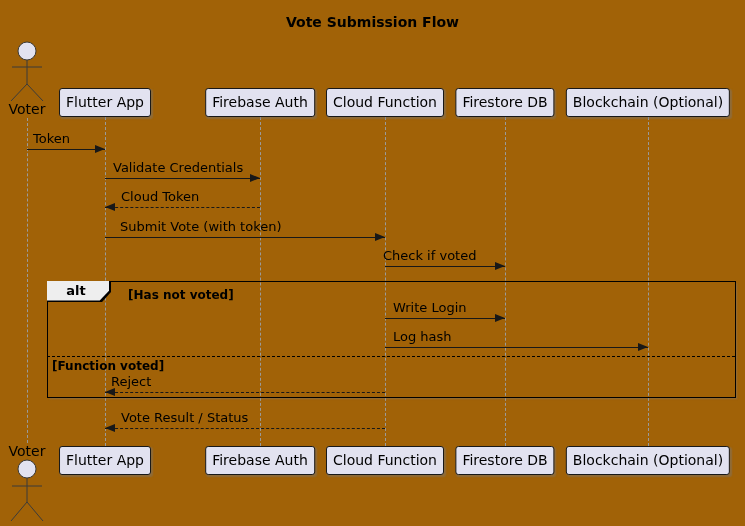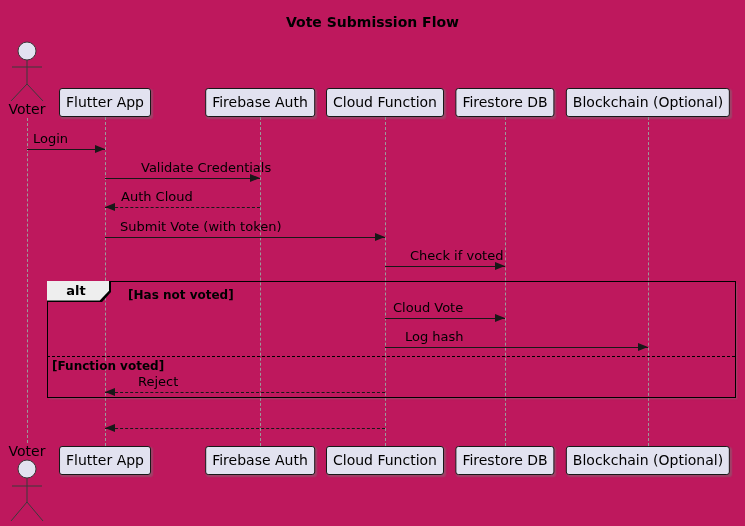--- a/index.html
+++ b/index.html
@@ -1,17 +1,17 @@
 <!DOCTYPE html>
 <html><head>
 <meta charset="utf-8">
 <style>
   html,body{margin:0;padding:0;background:#ffffff;}
   .canvas{
-    position:relative;width:745px;height:526px;background:#be185d;
+    position:relative;width:745px;height:526px;background:#a16207;
     font-family:"DejaVu Sans","Liberation Sans",sans-serif;color:#000;
     overflow:hidden;
   }
   .title{
     position:absolute;top:14px;left:0;width:745px;text-align:center;
     font-size:14px;font-weight:bold;
   }
   .pbox{
     position:absolute;transform:translateX(-50%);
     background:#E2E2F0;border:1px solid #181818;border-radius:3px;
@@ -73,62 +73,63 @@
     <line x1="20" y1="44" x2="36" y2="61" stroke="#3b3b3b" stroke-width="1"></line>
   </svg>
   <div class="actor-label" style="left:-3px;top:101px;">Voter</div>
 
   <div class="pbox" style="left:105px;top:88px;">Flutter App</div>
   <div class="pbox" style="left:260px;top:88px;">Firebase Auth</div>
   <div class="pbox" style="left:385px;top:88px;">Cloud Function</div>
   <div class="pbox" style="left:505px;top:88px;">Firestore DB</div>
   <div class="pbox" style="left:648px;top:88px;">Blockchain (Optional)</div>
 
-  <div class="msg-label" style="left:33px;top:131px;">Login</div>
+  <div class="msg-label" style="left:33px;top:131px;">Token</div>
   <div class="msg-line" style="left:27px;top:149px;width:78px;"></div>
   <span class="head right" style="left:95px;top:145px;"></span>
 
-  <div class="msg-label" style="left:113px;top:160px;margin-left:28px;">Validate Credentials</div>
+  <div class="msg-label" style="left:113px;top:160px;">Validate Credentials</div>
   <div class="msg-line" style="left:105px;top:178px;width:155px;"></div>
   <span class="head right" style="left:250px;top:174px;"></span>
 
-  <div class="msg-label" style="left:121px;top:189px;">Auth Cloud</div>
+  <div class="msg-label" style="left:121px;top:189px;">Cloud Token</div>
   <div class="msg-line dashed" style="left:105px;top:207px;width:155px;"></div>
   <span class="head left" style="left:105px;top:203px;"></span>
 
   <div class="msg-label" style="left:120px;top:219px;">Submit Vote (with token)</div>
   <div class="msg-line" style="left:105px;top:237px;width:280px;"></div>
   <span class="head right" style="left:375px;top:233px;"></span>
 
-  <div class="msg-label" style="left:410px;top:248px;">Check if voted</div>
+  <div class="msg-label" style="left:383px;top:248px;">Check if voted</div>
   <div class="msg-line" style="left:385px;top:266px;width:120px;"></div>
   <span class="head right" style="left:495px;top:262px;"></span>
 
   <div class="alt-frame">
     <div class="alt-pent-outer">
       <div class="alt-pent-inner"></div>
     </div>
     <div class="alt-op">alt</div>
     <div class="guard" style="left:80px;top:6px;">[Has not voted]</div>
     <div class="alt-divider"></div>
     <div class="guard" style="left:4px;top:77px;">[Function voted]</div>
   </div>
 
-  <div class="msg-label" style="left:393px;top:300px;">Cloud Vote</div>
+  <div class="msg-label" style="left:393px;top:300px;">Write Login</div>
   <div class="msg-line" style="left:385px;top:318px;width:120px;"></div>
   <span class="head right" style="left:495px;top:314px;"></span>
 
-  <div class="msg-label" style="left:393px;top:329px;margin-left:12px;">Log hash</div>
+  <div class="msg-label" style="left:393px;top:329px;">Log hash</div>
   <div class="msg-line" style="left:385px;top:347px;width:263px;"></div>
   <span class="head right" style="left:638px;top:343px;"></span>
 
-  <div class="msg-label" style="left:138px;top:374px;">Reject</div>
+  <div class="msg-label" style="left:111px;top:374px;">Reject</div>
   <div class="msg-line dashed" style="left:105px;top:392px;width:280px;"></div>
   <span class="head left" style="left:105px;top:388px;"></span>
 
+  <div class="msg-label" style="left:121px;top:410px;">Vote Result / Status</div>
   <div class="msg-line dashed" style="left:105px;top:428px;width:280px;"></div>
   <span class="head left" style="left:105px;top:424px;"></span>
 
   <div class="actor-label" style="left:-3px;top:443px;">Voter</div>
   <svg class="actor-svg" style="left:7px;top:458px;" width="40" height="66" viewBox="0 0 40 66">
     <circle cx="20" cy="11" r="9" fill="#E2E2F0" stroke="#3b3b3b" stroke-width="1"></circle>
     <line x1="20" y1="20" x2="20" y2="44" stroke="#3b3b3b" stroke-width="1"></line>
     <line x1="5" y1="28" x2="35" y2="28" stroke="#3b3b3b" stroke-width="1"></line>
     <line x1="20" y1="44" x2="4" y2="63" stroke="#3b3b3b" stroke-width="1"></line>
     <line x1="20" y1="44" x2="36" y2="63" stroke="#3b3b3b" stroke-width="1"></line>

